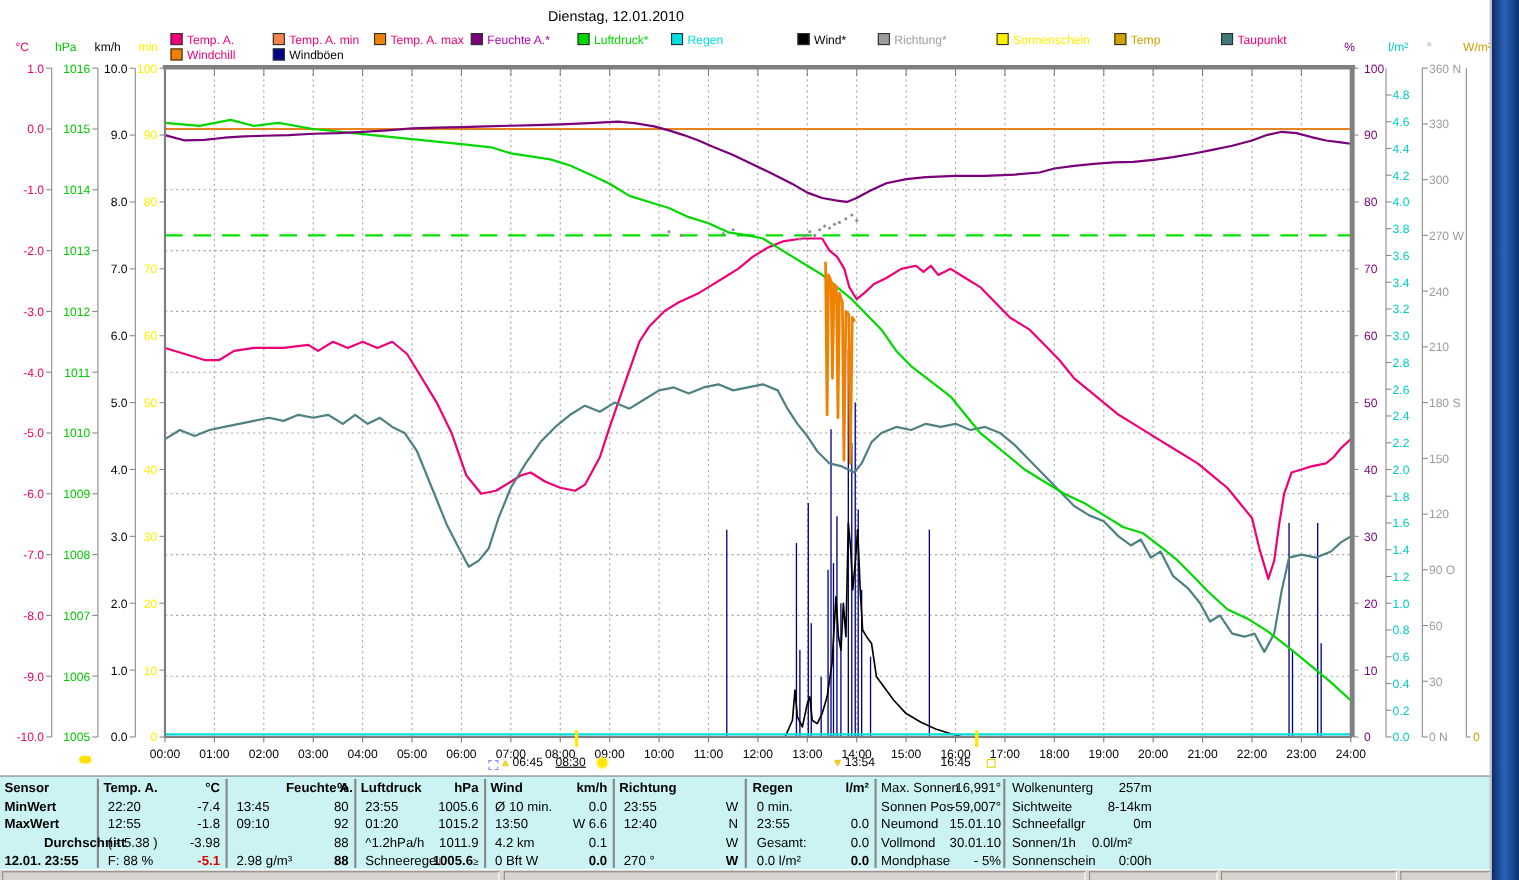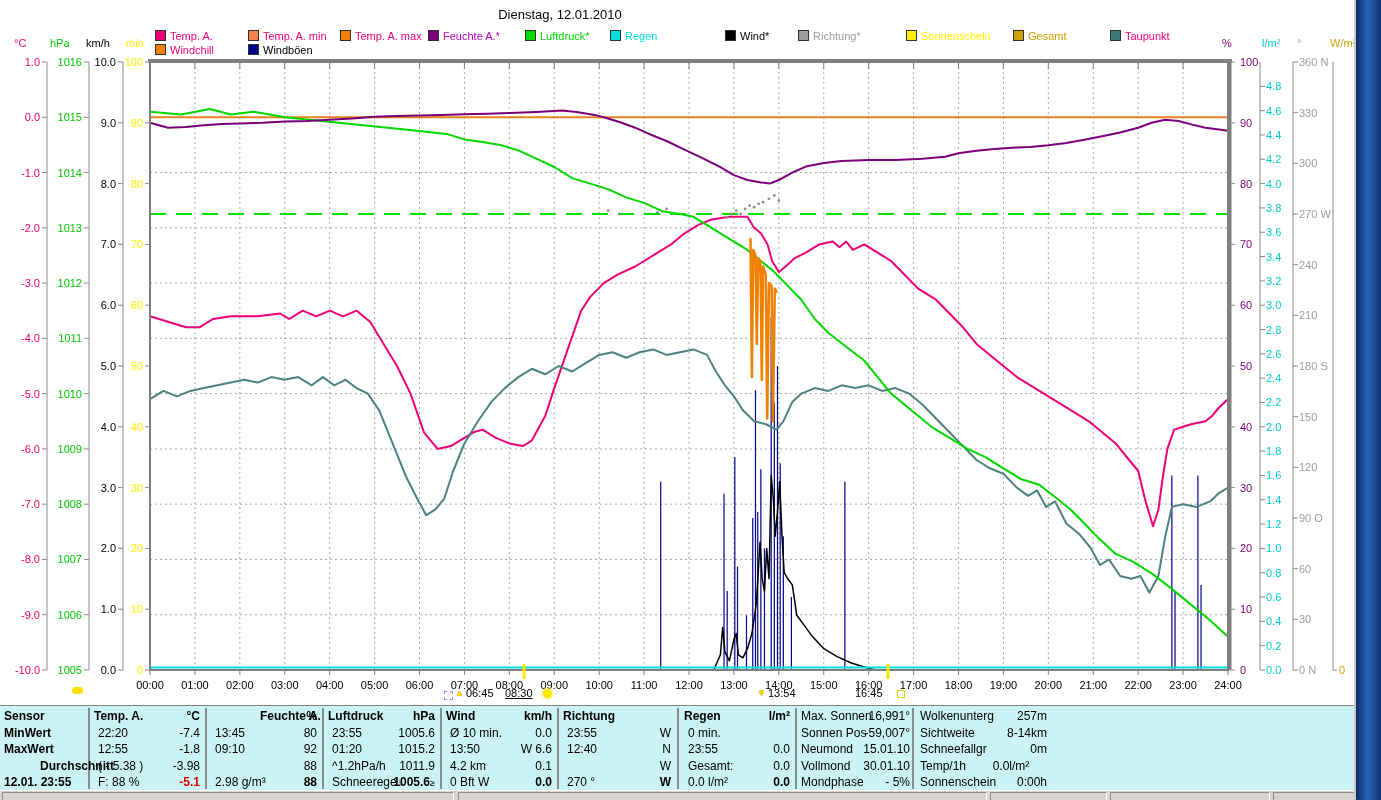--- a/index.html
+++ b/index.html
@@ -43,21 +43,21 @@
   <div id="legend">
       <div class="legend-item" style="left: 155px; top: 30px; color: rgb(239, 0, 120);"><span class="legend-swatch" style="background: rgb(239, 0, 120);"></span><span>Temp. A.</span></div>
       <div class="legend-item" style="left: 248px; top: 30px; color: rgb(239, 0, 120);"><span class="legend-swatch" style="background: rgb(245, 131, 77);"></span><span>Temp. A. min</span></div>
       <div class="legend-item" style="left: 340px; top: 30px; color: rgb(239, 0, 120);"><span class="legend-swatch" style="background: rgb(240, 128, 0);"></span><span>Temp. A. max</span></div>
       <div class="legend-item" style="left: 428px; top: 30px; color: rgb(184, 0, 184);"><span class="legend-swatch" style="background: rgb(122, 0, 122);"></span><span>Feuchte A.*</span></div>
       <div class="legend-item" style="left: 525px; top: 30px; color: rgb(0, 216, 0);"><span class="legend-swatch" style="background: rgb(0, 216, 0);"></span><span>Luftdruck*</span></div>
       <div class="legend-item" style="left: 610px; top: 30px; color: rgb(0, 222, 222);"><span class="legend-swatch" style="background: rgb(0, 222, 222);"></span><span>Regen</span></div>
       <div class="legend-item" style="left: 725px; top: 30px; color: rgb(0, 0, 0);"><span class="legend-swatch" style="background: rgb(0, 0, 0);"></span><span>Wind*</span></div>
       <div class="legend-item" style="left: 798px; top: 30px; color: rgb(156, 156, 156);"><span class="legend-swatch" style="background: rgb(156, 156, 156);"></span><span>Richtung*</span></div>
       <div class="legend-item" style="left: 906px; top: 30px; color: rgb(255, 240, 0);"><span class="legend-swatch" style="background: rgb(255, 240, 0);"></span><span>Sonnenschein</span></div>
-      <div class="legend-item" style="left: 1013px; top: 30px; color: rgb(207, 161, 0);"><span class="legend-swatch" style="background: rgb(207, 161, 0);"></span><span>Gesamt</span></div>
+      <div class="legend-item" style="left: 1013px; top: 30px; color: rgb(207, 161, 0);"><span class="legend-swatch" style="background: rgb(207, 161, 0);"></span><span>Temp</span></div>
       <div class="legend-item" style="left: 1110px; top: 30px; color: rgb(239, 0, 120);"><span class="legend-swatch" style="background: rgb(62, 120, 120);"></span><span>Taupunkt</span></div>
       <div class="legend-item" style="left: 155px; top: 44px; color: rgb(239, 0, 120);"><span class="legend-swatch" style="background: rgb(240, 128, 0);"></span><span>Windchill</span></div>
       <div class="legend-item" style="left: 248px; top: 44px; color: rgb(0, 0, 0);"><span class="legend-swatch" style="background: rgb(0, 0, 137);"></span><span>Windböen</span></div>
     </div>
   <div id="axis-heads">
       <div class="axis-head" style="left: 14px; top: 37px; color: rgb(240, 0, 96);">°C</div>
       <div class="axis-head" style="left: 50px; top: 37px; color: rgb(0, 200, 0);">hPa</div>
       <div class="axis-head" style="left: 86px; top: 37px; color: rgb(0, 0, 0);">km/h</div>
       <div class="axis-head" style="left: 126px; top: 37px; color: rgb(255, 240, 0);">min</div>
       <div class="axis-head" style="left: 1222px; top: 37px; color: rgb(122, 0, 122);">%</div>
@@ -519,21 +519,21 @@
       <div class="tcell" style="left: 801px; top: 52.8px;">Vollmond</div>
       <div class="tcell" style="left: 846px; top: 52.8px; width: 64px; text-align: right;">30.01.10</div>
       <div class="tcell" style="left: 801px; top: 69.4px;">Mondphase</div>
       <div class="tcell" style="left: 846px; top: 69.4px; width: 64px; text-align: right;">- 5%</div>
       <div class="tcell" style="left: 920px; top: 3px;">Wolkenunterg</div>
       <div class="tcell" style="left: 975px; top: 3px; width: 72px; text-align: right;">257m</div>
       <div class="tcell" style="left: 920px; top: 19.6px;">Sichtweite</div>
       <div class="tcell" style="left: 975px; top: 19.6px; width: 72px; text-align: right;">8-14km</div>
       <div class="tcell" style="left: 920px; top: 36.2px;">Schneefallgr</div>
       <div class="tcell" style="left: 975px; top: 36.2px; width: 72px; text-align: right;">0m</div>
-      <div class="tcell" style="left: 920px; top: 52.8px;">Temp/1h</div>
+      <div class="tcell" style="left: 920px; top: 52.8px;">Sonnen/1h</div>
       <div class="tcell" style="left: 975px; top: 52.8px; width: 72px; text-align: center;">0.0l/m²</div>
       <div class="tcell" style="left: 920px; top: 69.4px;">Sonnenschein</div>
       <div class="tcell" style="left: 975px; top: 69.4px; width: 72px; text-align: right;">0:00h</div>
     </div>
 
   <div id="status-bar">
       <div class="sb-panel" style="left: 2px; width: 450px;"></div>
       <div class="sb-panel" style="left: 458px; width: 527px;"></div>
       <div class="sb-panel" style="left: 990px; width: 115px;"></div>
       <div class="sb-panel" style="left: 1110px; width: 158px;"></div>

